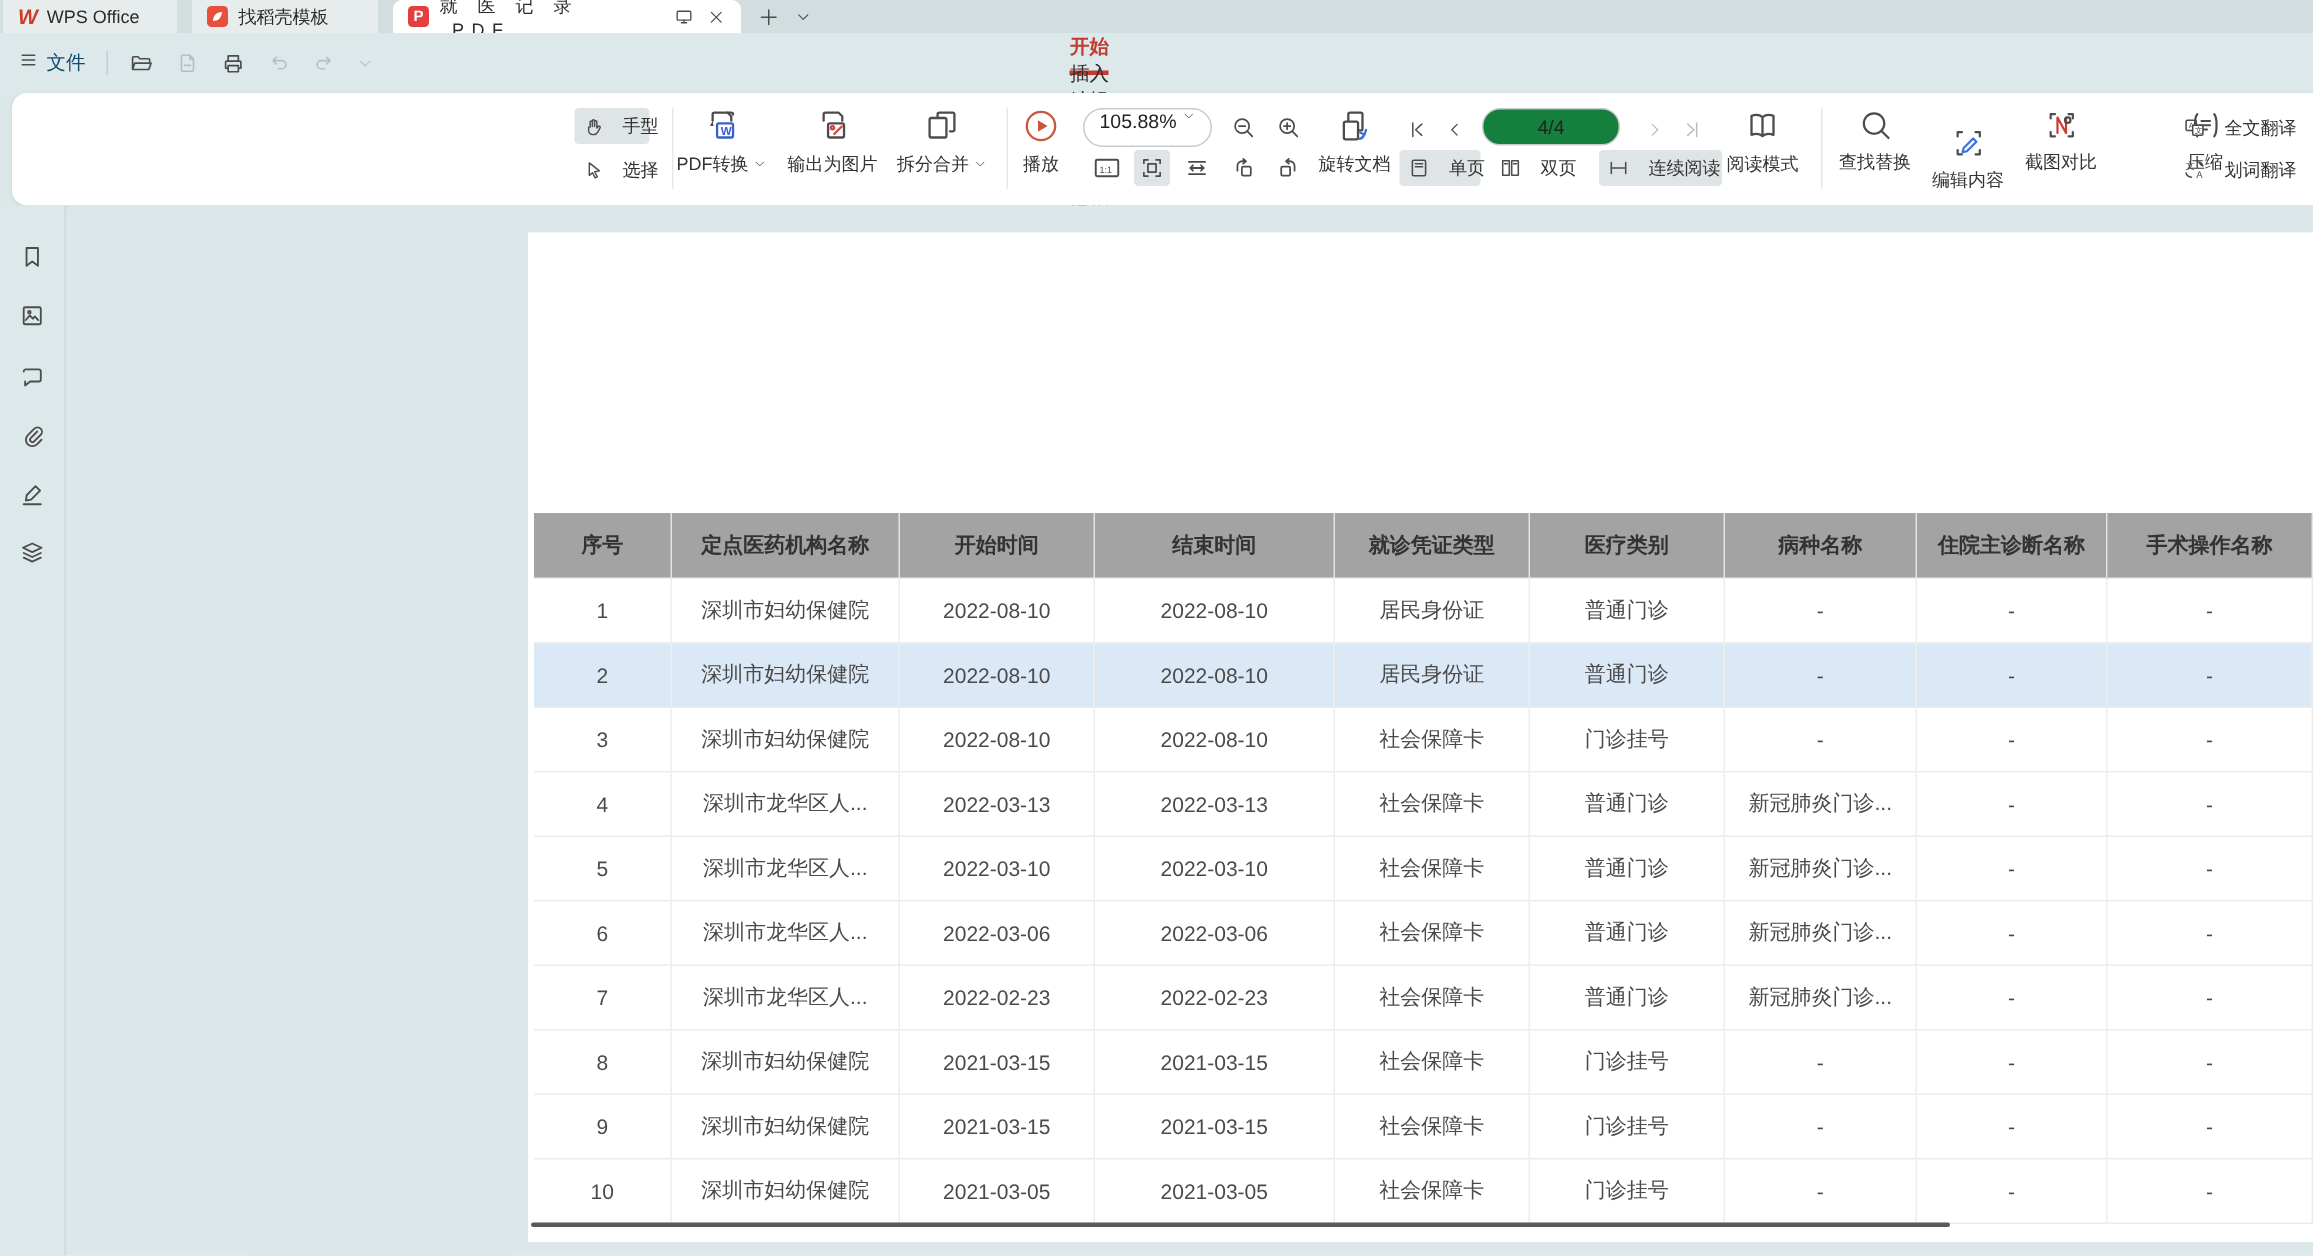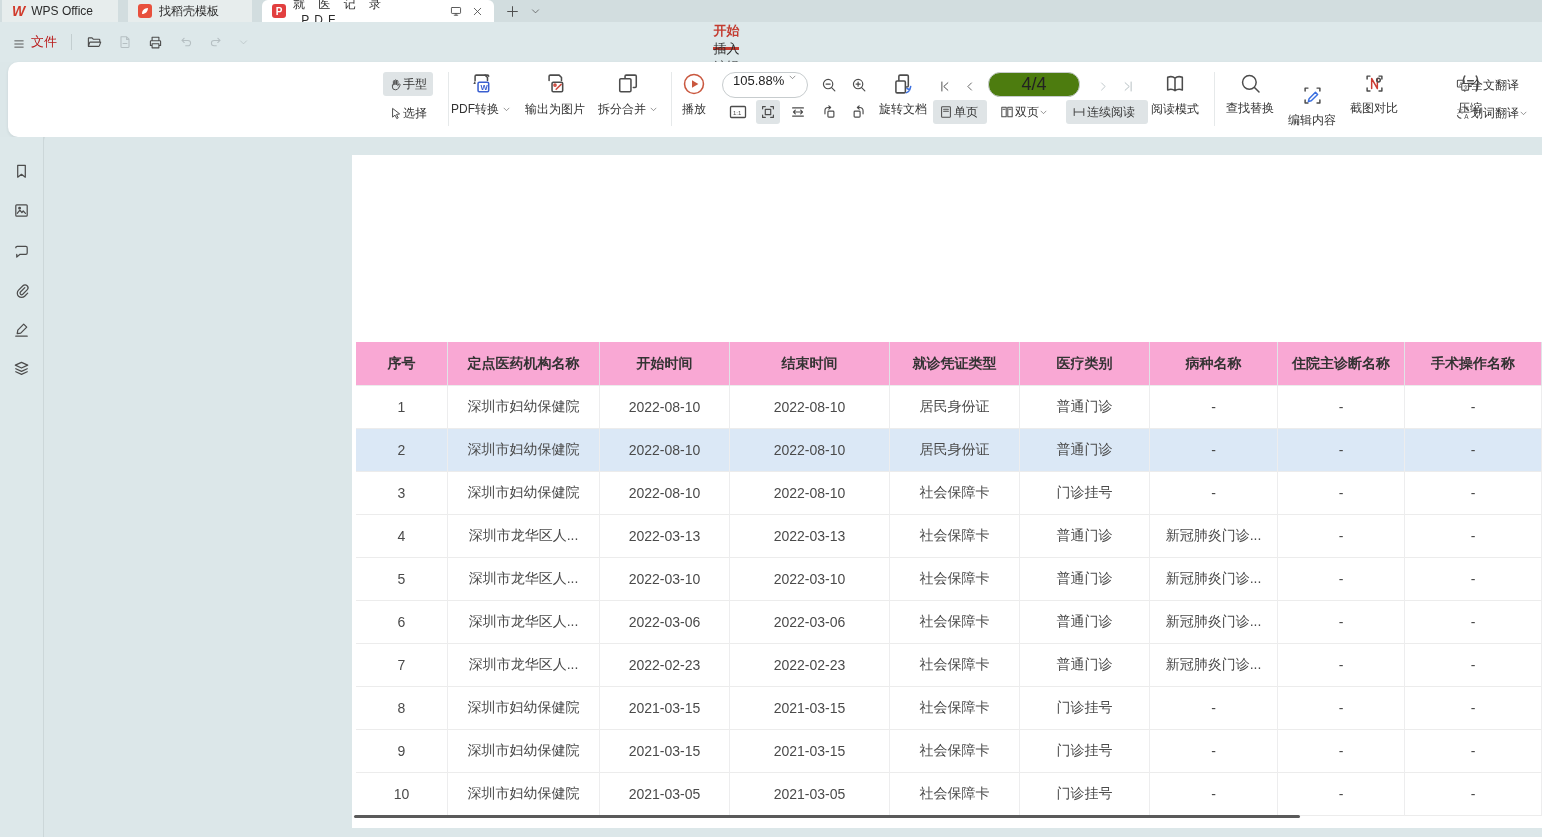--- a/index.html
+++ b/index.html
@@ -16,56 +16,56 @@
   .sqlogo { width:14px; height:14px; border-radius:3px; display:flex; align-items:center; justify-content:center; flex:none; }
   .docersq { background:#e8503d; }
   .pdfsq { background:#e23f3f; color:#fff; font-size:10px; font-weight:700; }
   .doctitle { letter-spacing:5px; }
   .tabicons { display:flex; align-items:center; gap:8px; margin-left:8px; color:#777; }
   .newtab { position:absolute; top:0; height:22px; display:flex; align-items:center; gap:10px; color:#444; }
 
   
   .quickbar { position:absolute; left:0; top:22px; width:100%; height:40px; background:#dde8ea; }
   .qleft { position:absolute; left:12px; top:0; height:40px; display:flex; align-items:center; gap:14px; }
-  .filebtn { display:flex; align-items:flex-end; gap:5px; font-size:13px; color:#b91c1c; }
+  .filebtn { display:flex; align-items:flex-start; gap:5px; font-size:13px; color:#0c4a6e; }
   .vdiv { width:1px; height:16px; background:#c3ced0; }
   .menu { position:absolute; top:0; height:40px; display:flex; align-items:center; }
   .mitem { font-size:13px; color:#2b2b2b; margin-right:30px; position:relative; white-space:nowrap; }
   .mitem.active { color:#c33b30; font-weight:700; }
   .mitem.active::after { content:""; position:absolute; left:0; right:0; bottom:-10px; height:3px; background:#c33b30; }
   .aibrand { display:flex; align-items:center; gap:5px; font-size:13px; margin-right:26px; }
 
   
   .panel { position:absolute; left:8px; top:62px; width:1600px; height:75px; background:#fff;
     border-radius:10px; box-shadow:0 1px 3px rgba(30,50,60,.10); }
   .panel .abs { position:absolute; }
-  .smallbtn { display:flex; align-items:center; gap:0; font-size:12px; color:#333;
+  .smallbtn { display:flex; align-items:center; gap:12px; font-size:12px; color:#333;
     height:24px; padding:0 5px; border-radius:3px; white-space:nowrap;text-align:right; }
   .sel { background:#dfe4e6; }
   .bigbtn { display:flex; flex-direction:column; align-items:center; gap:4px; font-size:12px; color:#333; white-space:nowrap; }
   .pdiv { width:1px; background:#e6e9ea; top:10px; height:54px; }
   .zoombox { display:flex; justify-content:space-between; padding:0 10px;
     border:1px solid #c7ccce; border-radius:13px; width:86px; height:26px; font-size:13px; color:#222; }
   .pageinput { border:1px solid #c7ccce; border-radius:12px; width:92px; height:25px; text-align:center;
-    font-size:18px; color:#222; background:#4d7c0f; font-family:inherit; outline:none; }
+    font-size:13px; color:#222; background:#15803d; font-family:inherit; outline:none; }
   .ico { flex:none; display:block; }
   svg.ic { stroke:#4c4c4c; fill:none; stroke-width:1.3; stroke-linecap:round; stroke-linejoin:round; }
   svg.ic.dim { stroke:#b5bfc2; }
 
   
   .sidebar { position:absolute; left:0; top:137px; width:44px; bottom:0; background:#dde8ea; border-right:1px solid #ccd7d9; }
   .sideicon { position:absolute; left:12px; }
 
   
   .docarea { position:absolute; left:45px; top:137px; right:0; bottom:0; background:#dce7e9; overflow:hidden; }
   .page { position:absolute; left:307px; top:18px; width:1200px; height:673px; background:#fff; }
   
   .rtable { position:absolute; left:4px; top:187px; font-size:14px; }
   .trow { display:flex; }
-  .thead .tcell { background:#f9a8d4; font-weight:700; color:#333; height:44px; border-right:1px solid #e0e4e7; }
+  .thead .tcell { background:#a3a3a3; font-weight:700; color:#333; height:44px; border-right:1px solid #e0e4e7; }
   .tcell { display:flex; align-items:center; justify-content:center; height:43px;
     color:#4a4a4a; border-right:1px solid #ededee; border-bottom:1px solid #ececec; overflow:hidden; white-space:nowrap; }
   .trow.hl .tcell { background:#dbe8f6; }
   .c0{width:92px}.c1{width:152px}.c2{width:130px}.c3{width:160px}.c4{width:130px}
   .c5{width:130px}.c6{width:128px}.c7{width:127px}.c8{width:137px}
   .hscroll { position:absolute; left:2px; top:660px; width:946px; height:3px; background:#5a5a5a; border-radius:2px; }
 </style>
 </head>
 <body>
 

